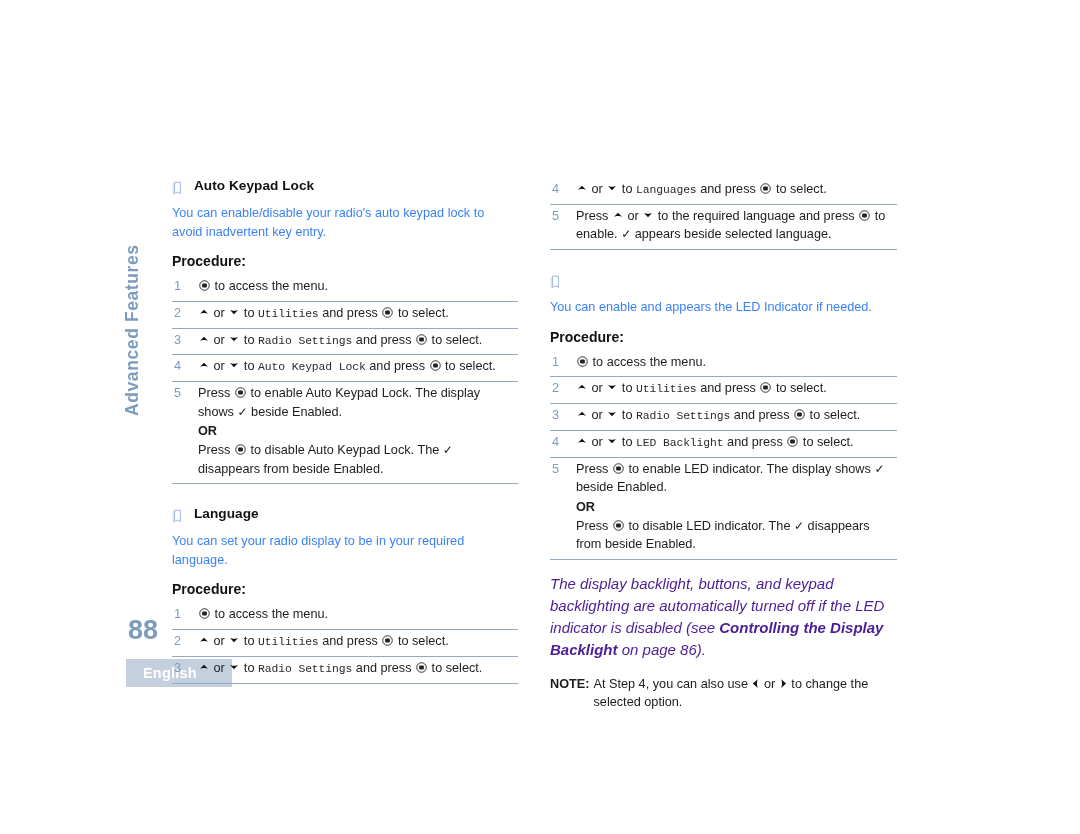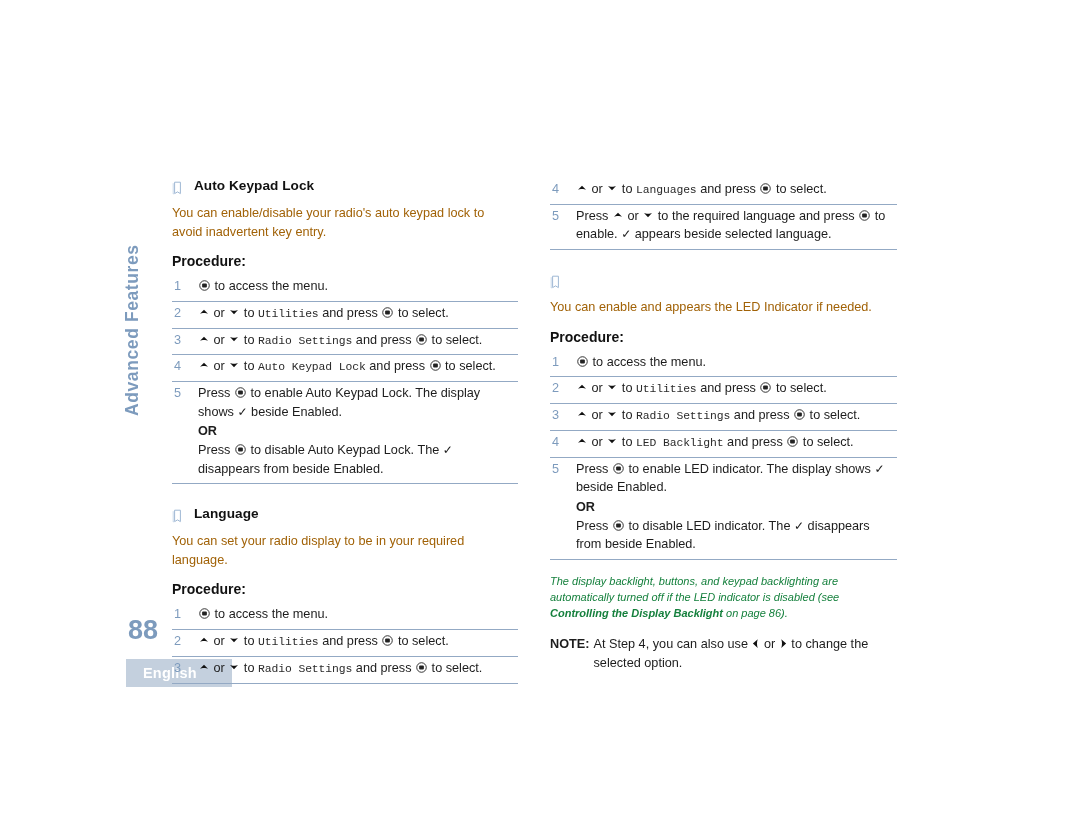--- a/index.html
+++ b/index.html
@@ -95,21 +95,21 @@
     font-size: 13.6px;
     font-weight: bold;
     color: #111;
     letter-spacing: 0.05px;
     line-height: 1.25;
   }
 
   .body-text {
     font-size: 12.7px;
     line-height: 1.46;
-    color: #a16207;
+    color: #3b82f6;
     margin: 0 0 12px 0;
   }
 
   .proc-label {
     font-size: 14px;
     font-weight: bold;
     color: #111;
     margin: 0 0 6px 0;
   }
 
@@ -169,24 +169,24 @@
     margin: 0 1px;
   }
   .g-chk {
     font-size: 12px;
     position: relative;
     top: 0px;
   }
 
   
   .ital-note {
-    font-size: 11px;
+    font-size: 15px;
     font-style: italic;
     line-height: 1.46;
-    color: #15803d;
+    color: #4c1d95;
     margin: 13px 0 0 0;
   }
   .ital-note b { font-weight: bold; font-style: italic; }
 
   .note-row {
     display: flex;
     margin: 14px 0 0 0;
     font-size: 12.7px;
     line-height: 1.46;
     color: #1d1d1d;

